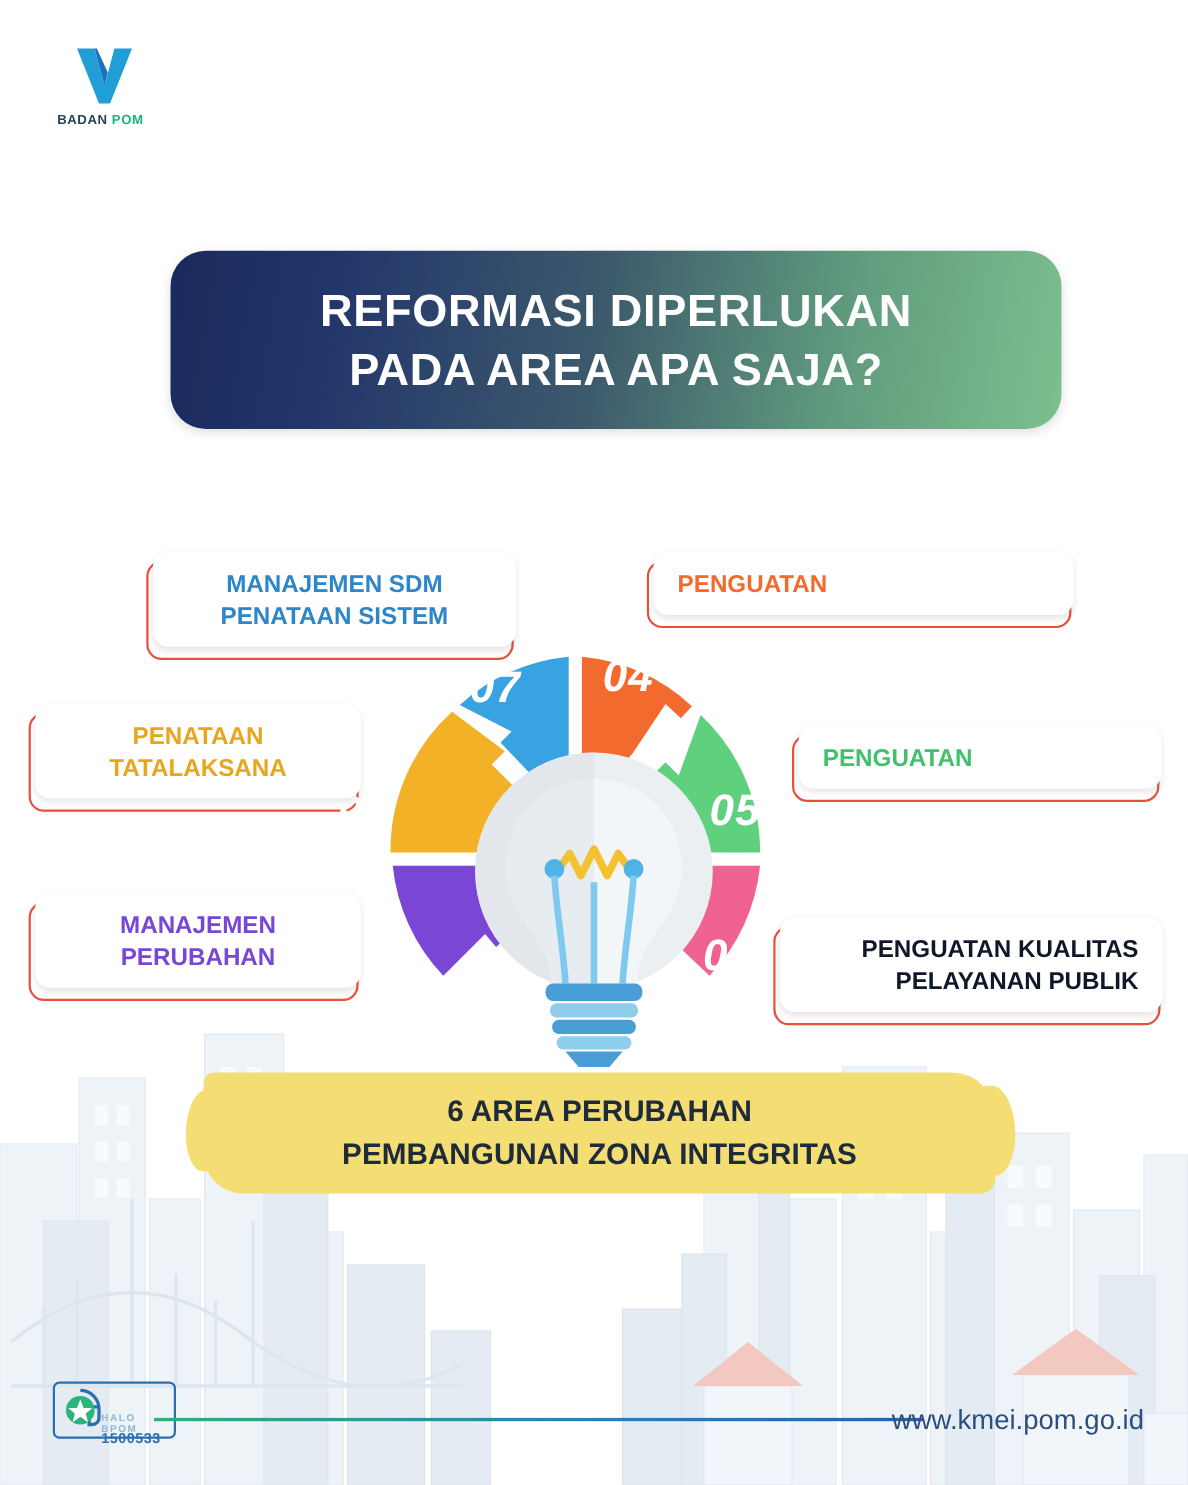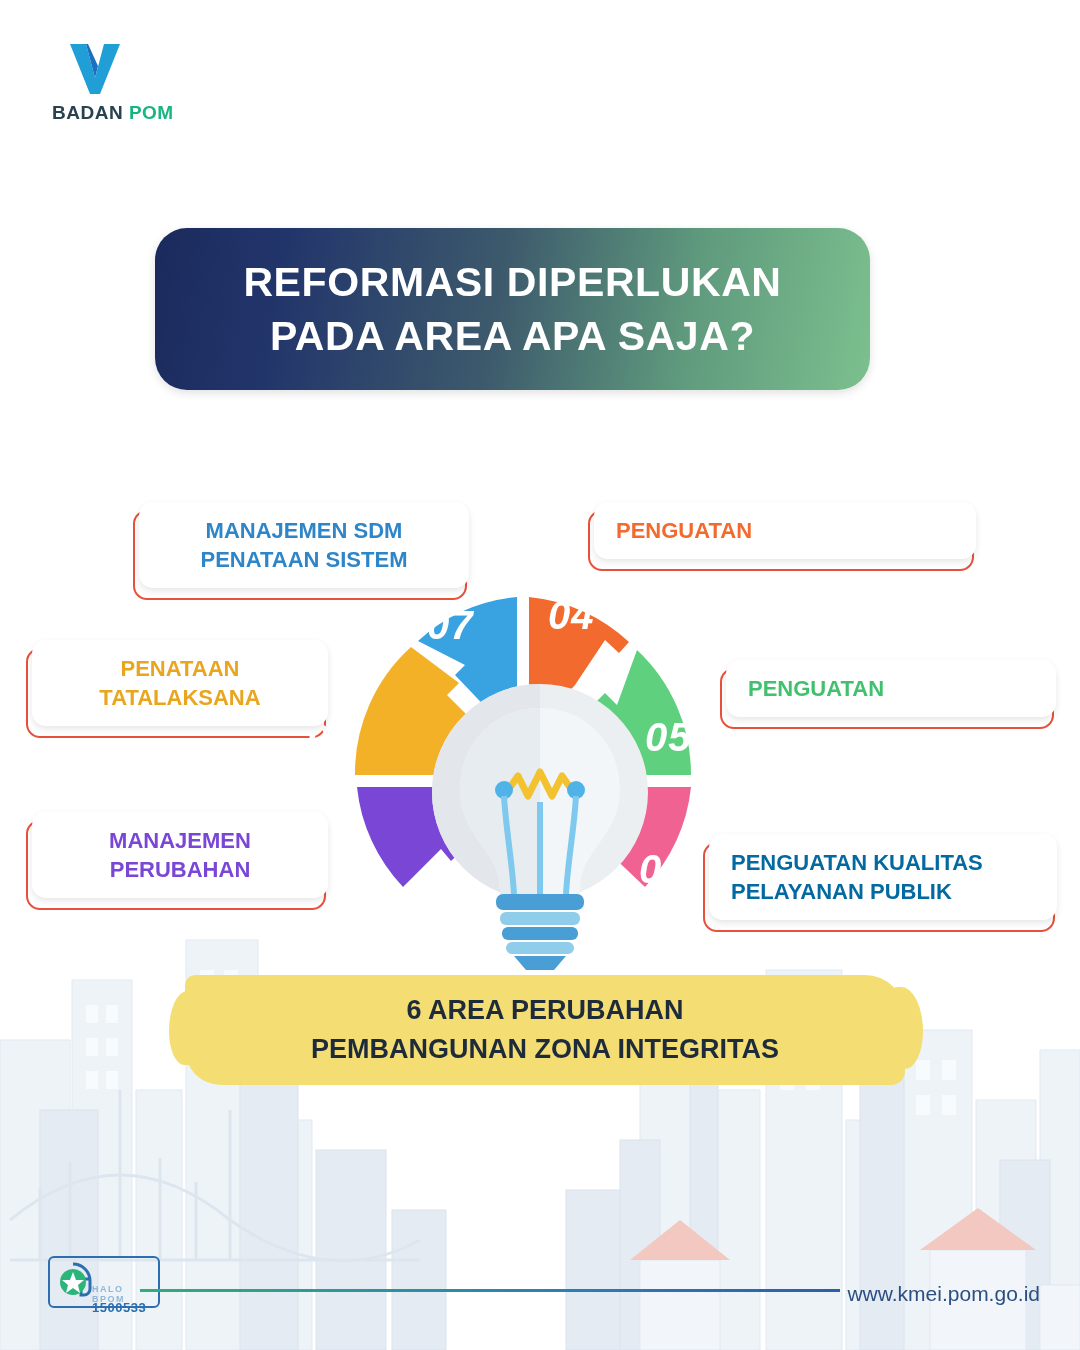--- a/index.html
+++ b/index.html
@@ -29,32 +29,32 @@
   }
   .logo-mark {
     position: absolute;
     left: 12px; top: 0;
     width: 62px; height: 56px;
   }
   .logo-text {
     position: absolute;
     left: 0; top: 62px;
     width: 140px;
-    font-size: 19px;
+    font-size: 12px;
     font-weight: bold;
     letter-spacing: .5px;
   }
   .logo-text .badan { color: #28424f; }
   .logo-text .pom { color: #19b57f; }
 
   
   .banner {
     position: absolute;
     left: 155px; top: 228px;
-    width: 715px; height: 162px;
+    width: 810px; height: 162px;
     border-radius: 32px;
     background: linear-gradient(100deg, #1b2a5c 0%, #22356b 18%, #3d5a6c 48%, #5f9a7d 74%, #7cc08e 100%);
     display: flex;
     flex-direction: column;
     align-items: center;
     justify-content: center;
     color: #ffffff;
     box-shadow: 0 3px 10px rgba(0,0,0,.12);
   }
   .banner-line {
@@ -105,21 +105,21 @@
     width: 100%; height: 100%;
     border: 2px solid #e8503a;
     border-radius: 14px;
     z-index: -1;
   }
   .label.l01 { left: 32px;  top: 812px;  width: 296px; color: #7a46d6; text-align: center; }
   .label.l02 { left: 32px;  top: 640px;  width: 296px; color: #e8a61e; text-align: center; }
   .label.l03 { left: 139px; top: 502px;  width: 330px; color: #2e86c8; text-align: center; }
   .label.l04 { left: 594px; top: 502px;  width: 382px; color: #f26a2e; text-align: left; }
   .label.l05 { left: 726px; top: 660px;  width: 330px; color: #41c16e; text-align: left; }
-  .label.l06 { left: 709px; top: 834px;  width: 348px; color: #0369a1; text-align: left; }
+  .label.l06 { left: 709px; top: 834px;  width: 348px; color: #0f172a; text-align: right; }
 
   
   .brush {
     position: absolute;
     left: 185px; top: 975px;
     width: 720px; height: 110px;
     background: #f4dd73;
     border-radius: 10px 40px 14px 36px;
   }
   .brush::after {
@@ -159,21 +159,21 @@
   
   .footer-rule {
     position: absolute;
     left: 140px; bottom: 58px;
     width: 700px; height: 3px;
     background: linear-gradient(90deg, #2fae7a 0%, #2b7fb8 60%, #2b5fa8 100%);
   }
   .footer-url {
     position: absolute;
     right: 40px; bottom: 44px;
-    font-size: 21px;
+    font-size: 25px;
     color: #2b4f82;
   }
   .halo {
     position: absolute;
     left: 48px; bottom: 40px;
     width: 112px; height: 56px;
   }
   .halo-badge {
     position: absolute;
     left: 0; top: 2px;

